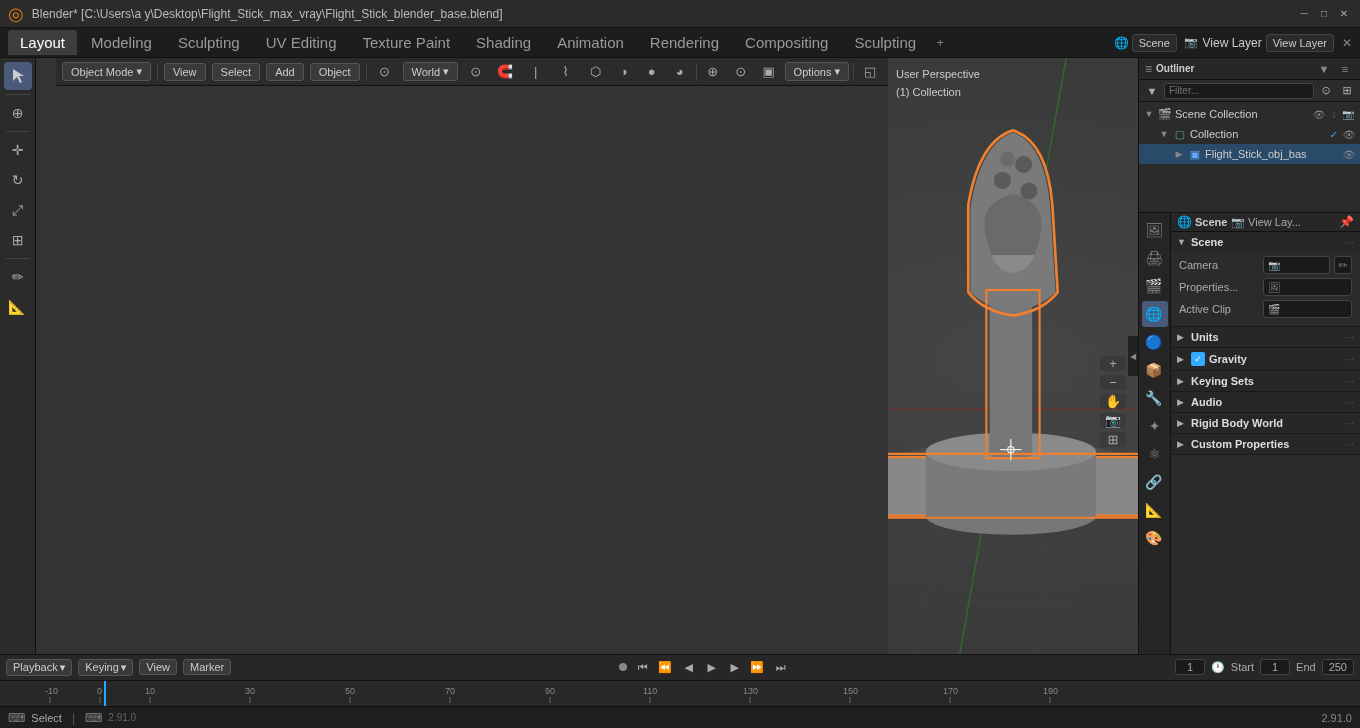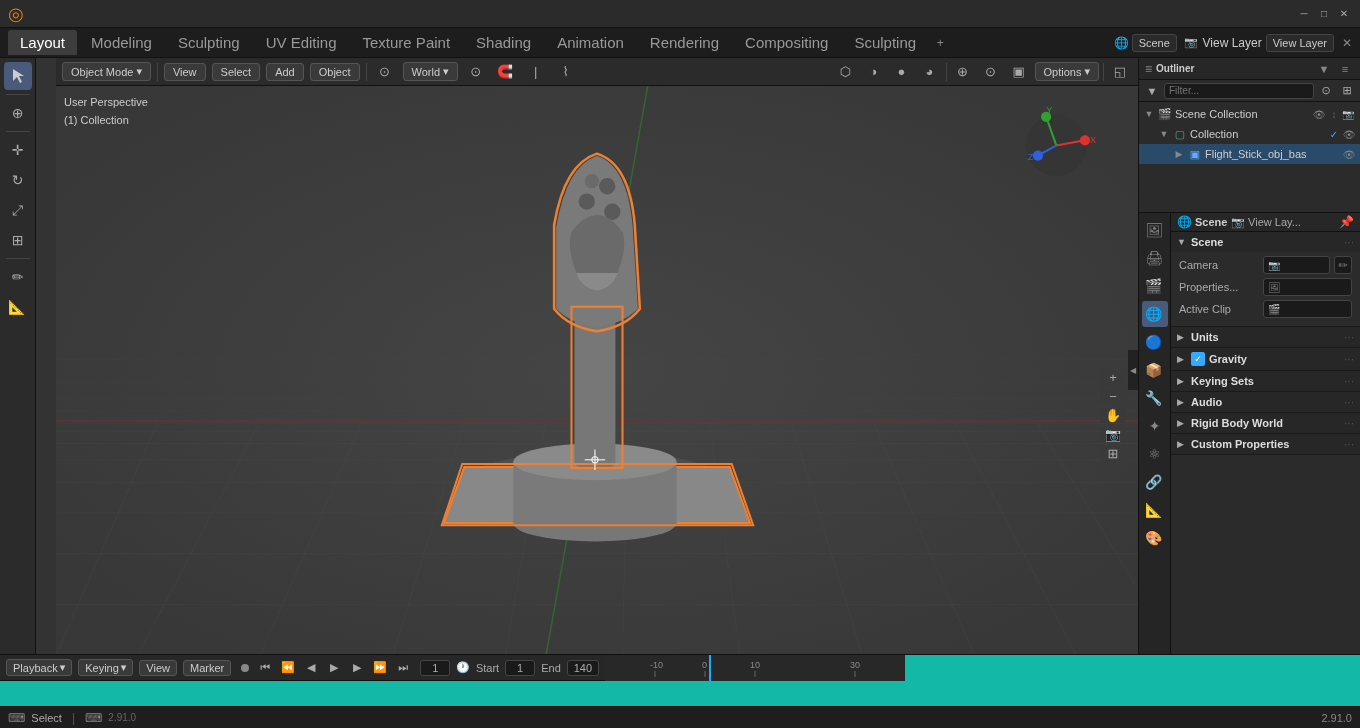--- a/index.html
+++ b/index.html
@@ -144,21 +144,21 @@
       width: 24px;
       height: 1px;
       background: #444;
       margin: 2px 0;
     }
 
     
     #viewport-container {
       flex: 1;
       display: flex;
-      flex-direction: column;
+      flex-direction: row;
       position: relative;
       background: #333;
       overflow: hidden;
       padding-left: 20px;
     }
 
     
     #viewport-header {
       background: #2b2b2b;
       height: 28px;
@@ -486,25 +486,25 @@
       background: #1a1a1a;
       border: 1px solid #444;
       border-radius: 3px;
       cursor: pointer;
       color: #888;
       font-size: 11px;
     }
 
     
     #bottom-bar {
-      background: #14b8a6;
+      background: #0c4a6e;
       height: 52px;
       border-top: 1px solid #111;
       display: flex;
-      flex-direction: row;
+      flex-direction: column;
       flex-shrink: 0;
     }
     #timeline-header {
       height: 26px;
       background: #272727;
       display: flex;
       align-items: center;
       padding: 0 6px;
       gap: 6px;
       border-bottom: 1px solid #111;
@@ -631,20 +631,21 @@
       color: #fff;
       font-size: 9px;
     }
   </style>
 </head>
 <body>
 
 <div id="titlebar">
   <div class="left">
     <span style="font-size:18px;color:#e87d0d;">◎</span>
+    <span class="title">Blender* [C:\Users\a y\Desktop\Flight_Stick_max_vray\Flight_Stick_blender_base.blend]</span>
   </div>
   <div class="win-controls">
     <div class="win-btn">─</div>
     <div class="win-btn">□</div>
     <div class="win-btn">✕</div>
   </div>
 </div>
 
 <div id="workspace-tabs">
   <div class="ws-tab active">Layout</div>
@@ -1052,21 +1053,21 @@
       <div class="tl-transport-btn">⏩</div>
       <div class="tl-transport-btn">⏭</div>
     </div>
 
     <div class="tl-frame-info">
       <div class="tl-frame-num">1</div>
       <span>🕐</span>
       <span>Start</span>
       <div class="tl-frame-num">1</div>
       <span>End</span>
-      <div class="tl-frame-num">140</div>
+      <div class="tl-frame-num">250</div>
     </div>
   </div>
 
   <div id="timeline-track">
     <svg width="100%" height="26">
 
       <rect width="100%" height="26" fill="#282828"></rect>
 
       <g fill="#666" font-size="9" font-family="Arial">
         <line x1="50" y1="16" x2="50" y2="22" stroke="#666" stroke-width="1"></line>

